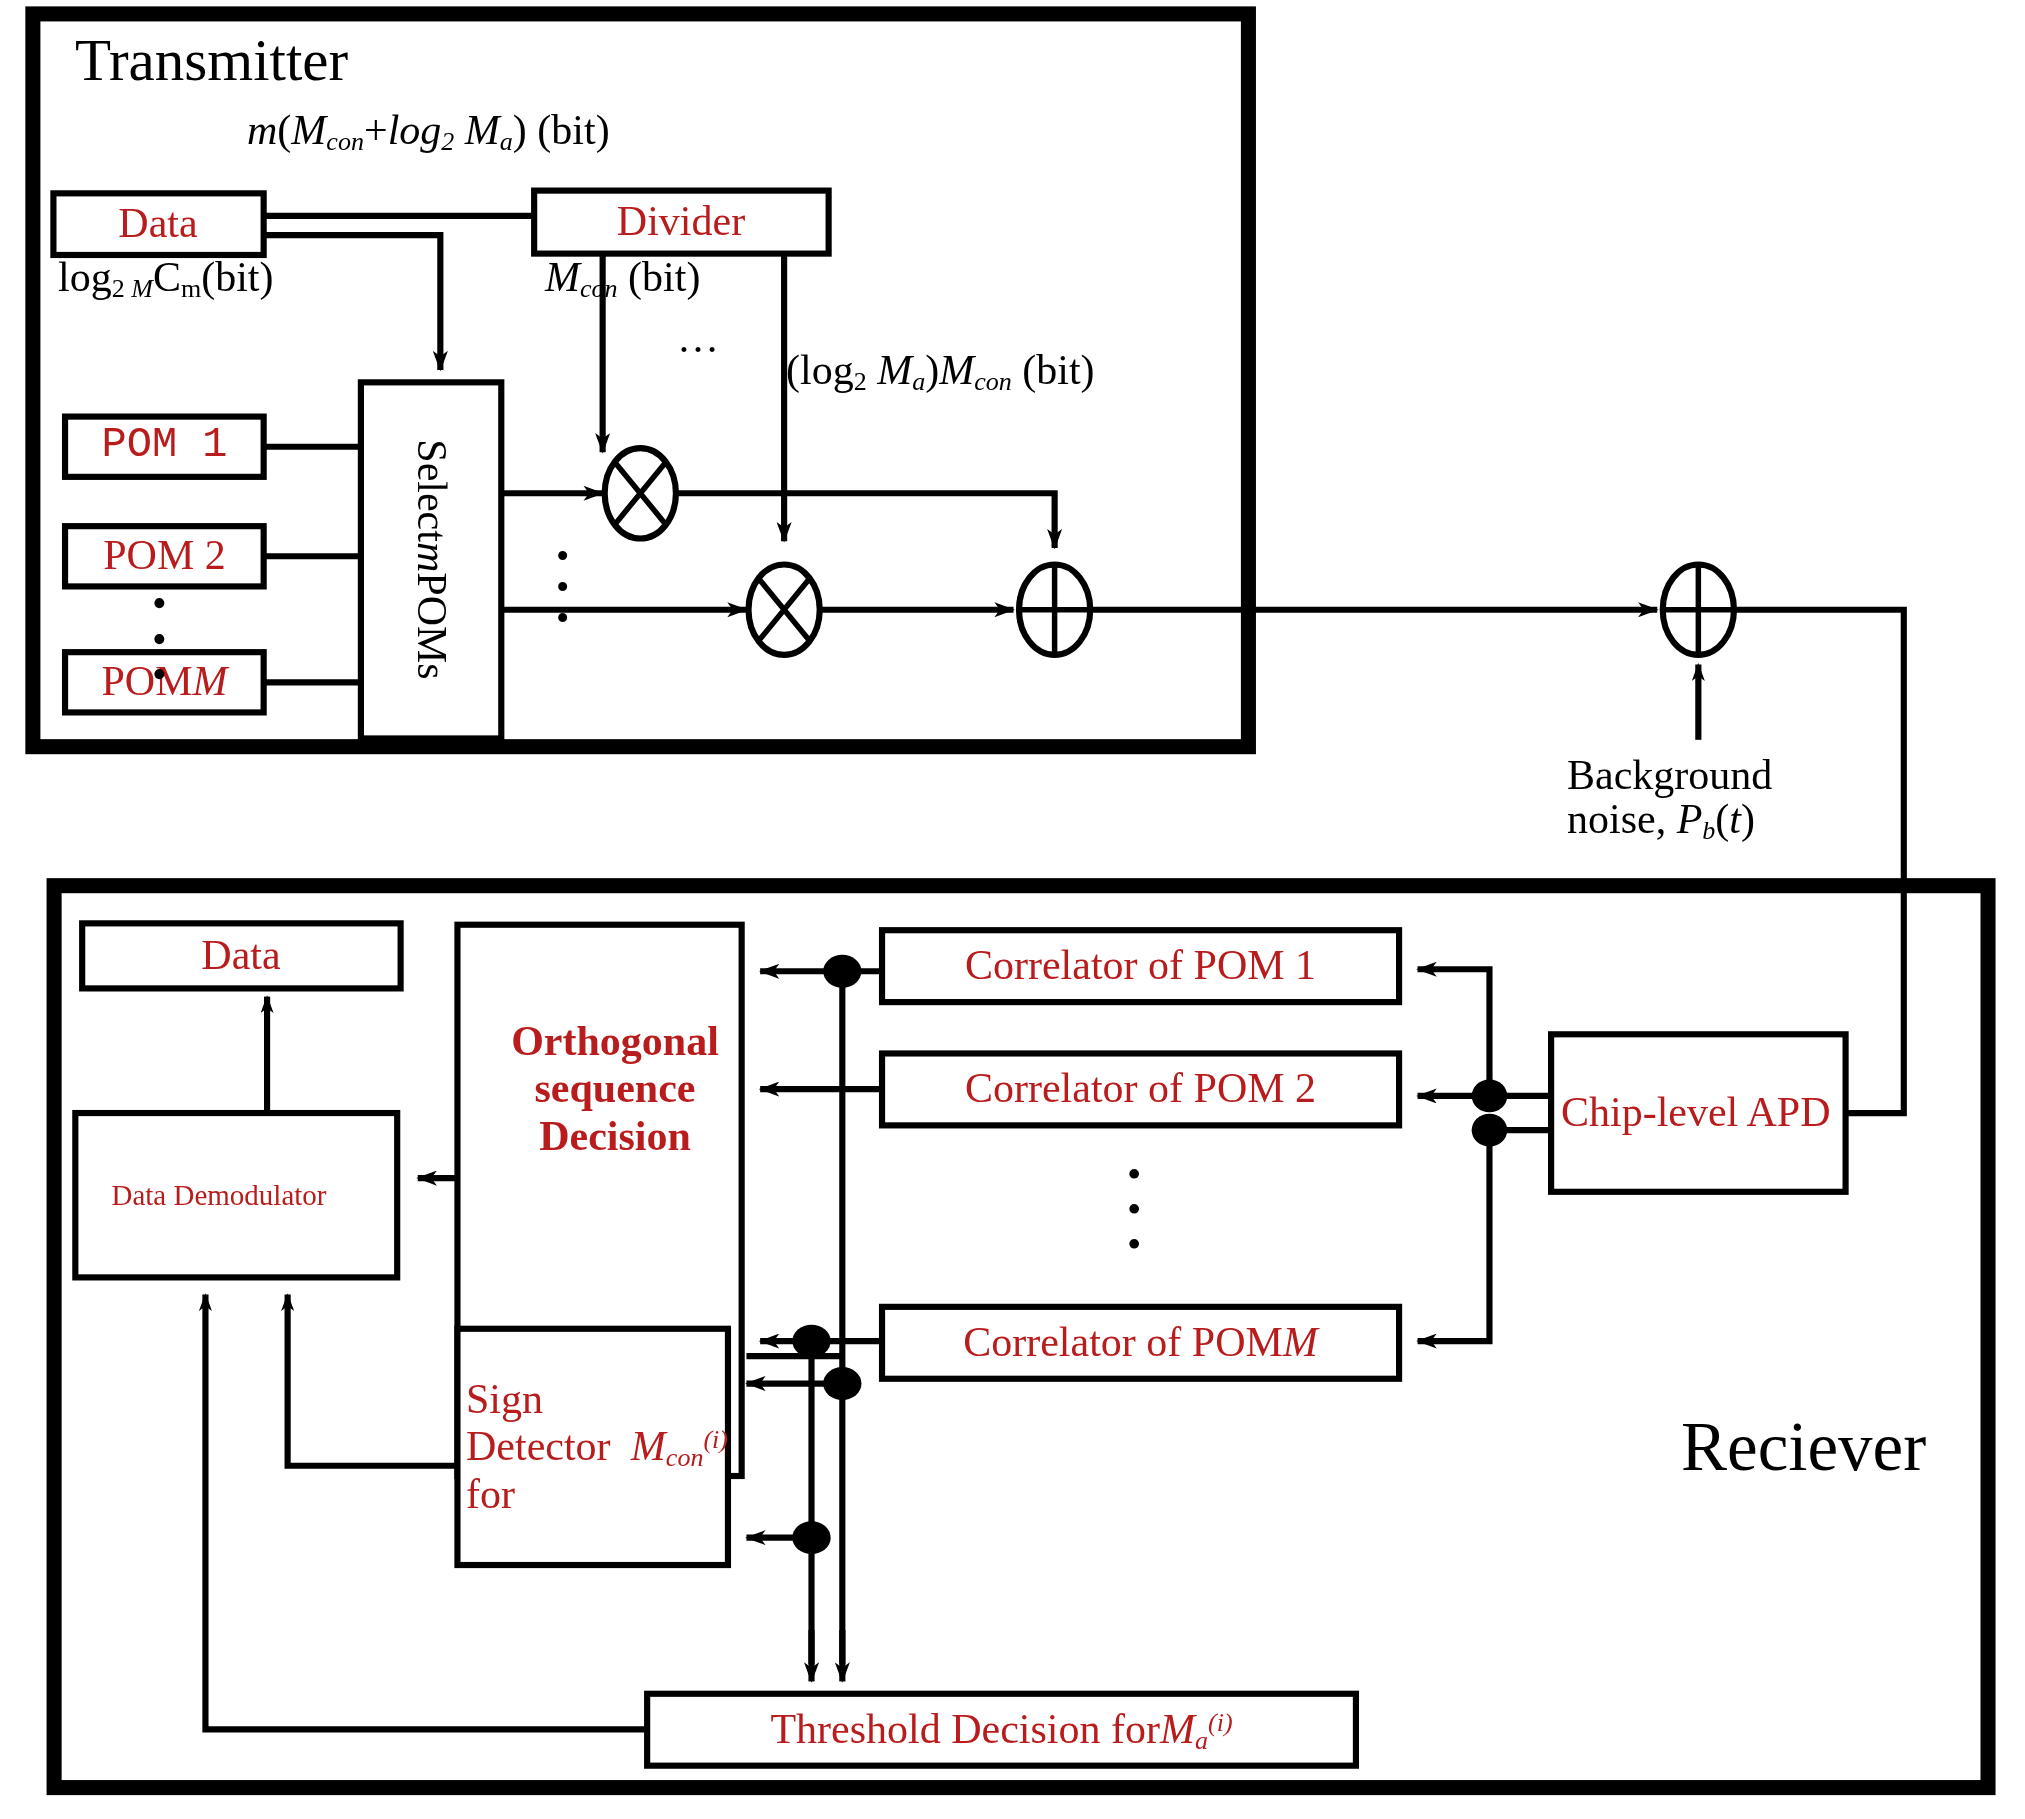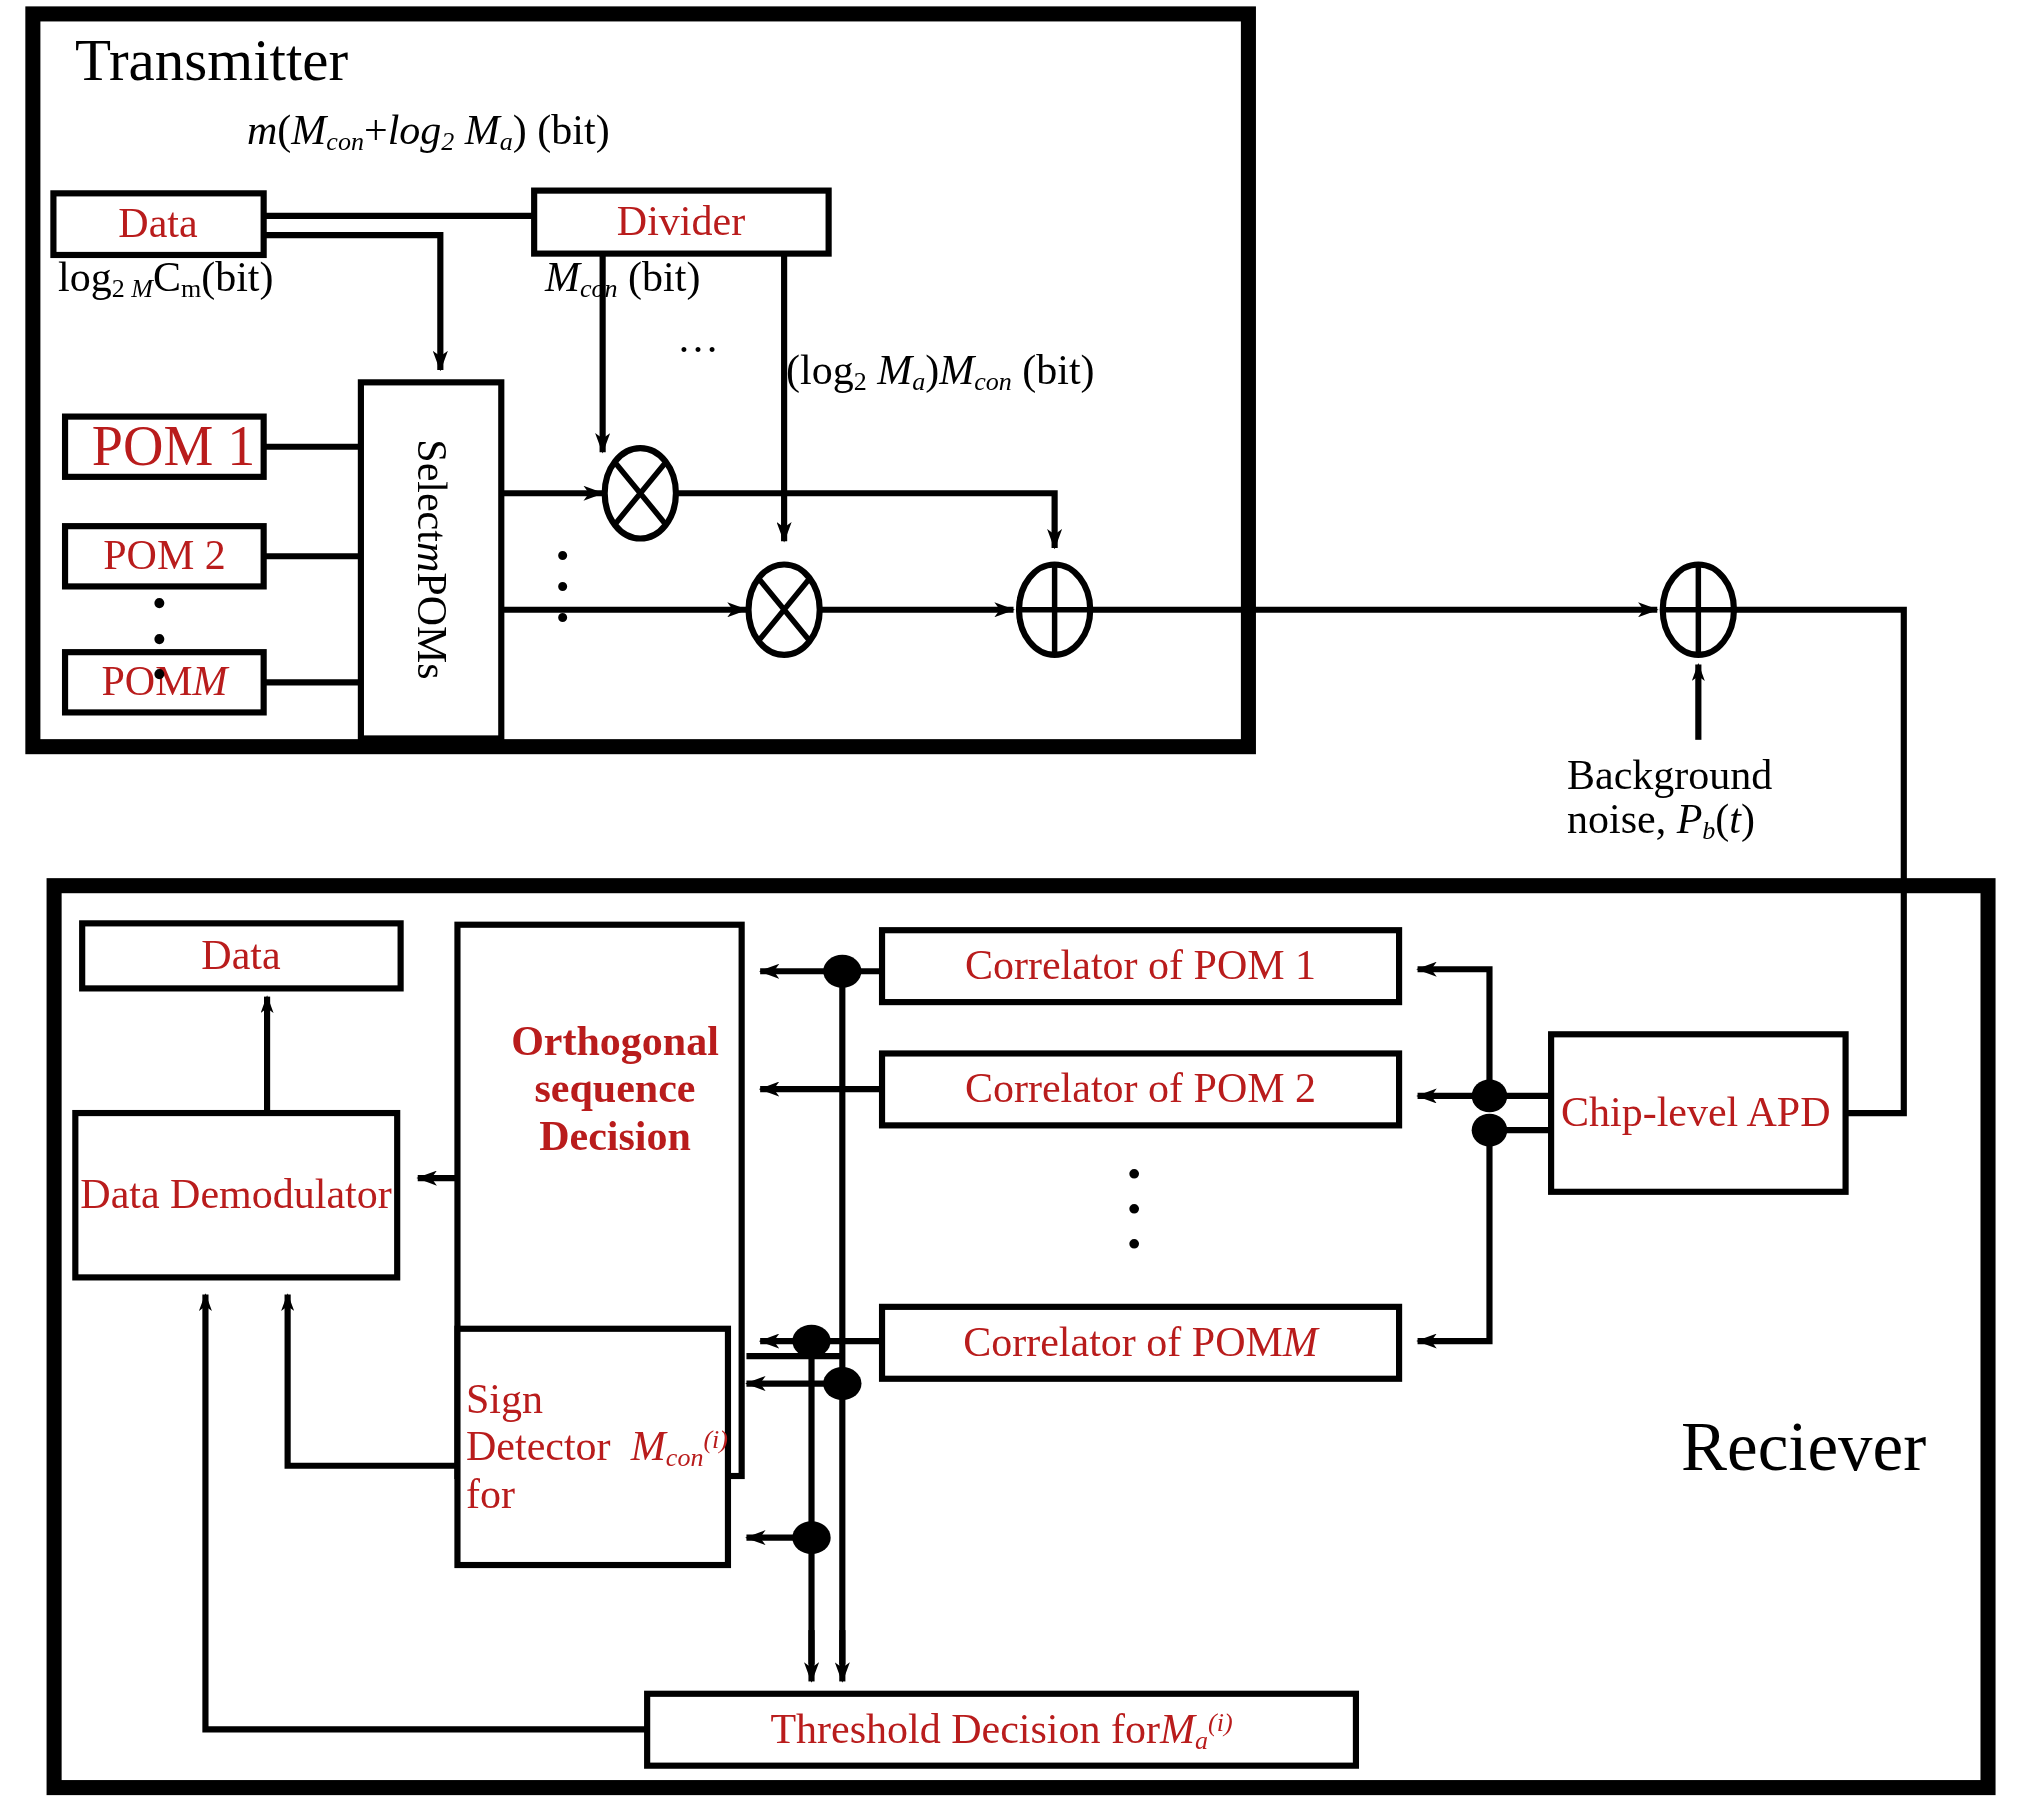--- a/index.html
+++ b/index.html
@@ -165,21 +165,21 @@
 <div class="lbl" style="left:505px;top:255px;font-size:42px;margin-left:40px;">
   <i>M<sub>con</sub></i> (bit)
 </div>
 
 <div class="lbl" style="left:677px;top:316px;font-size:42px;letter-spacing:4.1px;">…</div>
 
 <div class="lbl" style="left:786px;top:348px;font-size:42px;">
   (log<sub>2</sub> <i>M<sub>a</sub></i>)<i>M<sub>con</sub></i> (bit)
 </div>
 
-<div class="boxlbl" style="left:74px;top:416px;width:199px;height:60px;font-size:56px;">POM 1</div>
+<div class="boxlbl" style="left:65px;top:416px;width:199px;height:60px;font-size:42px;font-family:Liberation Mono, monospace;">POM 1</div>
 <div class="boxlbl" style="left:65px;top:526px;width:199px;height:60px;font-size:42px;">POM 2</div>
 <div class="boxlbl" style="left:65px;top:652px;width:199px;height:60px;font-size:42px;">
   POM <i>M</i>
 </div>
 
 <div class="lbl" style="left:152px;top:586px;font-size:42px;line-height:0.85;text-align:center;">
   •<br>•<br>•
 </div>
 
 <div style="position:absolute;left:223px;top:520px;width:418px;height:79px;
@@ -194,21 +194,21 @@
 
 <div class="lbl" style="left:1567px;top:753px;font-size:42px;text-align:left;">
   <span>Background</span><br>
   noise, <i>P<sub>b</sub></i>(<i>t</i>)
 </div>
 
 <div class="lbl" style="left:1681px;top:1411px;font-size:69px;">Reciever</div>
 
 <div class="boxlbl" style="left:82px;top:923px;width:318px;height:65px;font-size:42px;">Data</div>
 
-<div class="boxlbl" style="left:75px;top:1113px;width:322px;height:164px;font-size:42px;
+<div class="boxlbl" style="left:58px;top:1113px;width:322px;height:164px;font-size:29px;
             flex-direction:column;">Data Demodulator</div>
 
 <div class="boxlbl" style="left:473px;top:952px;width:284px;height:274px;font-size:42px;font-weight:bold;">Orthogonal sequence Decision</div>
 
 <div class="boxlbl" style="left:882px;top:930px;width:517px;height:72px;font-size:42px;">Correlator of POM 1</div>
 <div class="boxlbl" style="left:882px;top:1053px;width:517px;height:72px;font-size:42px;">Correlator of POM 2</div>
 <div class="boxlbl" style="left:882px;top:1307px;width:517px;height:72px;font-size:42px;">
   Correlator of POM <i>M</i>
 </div>
 

